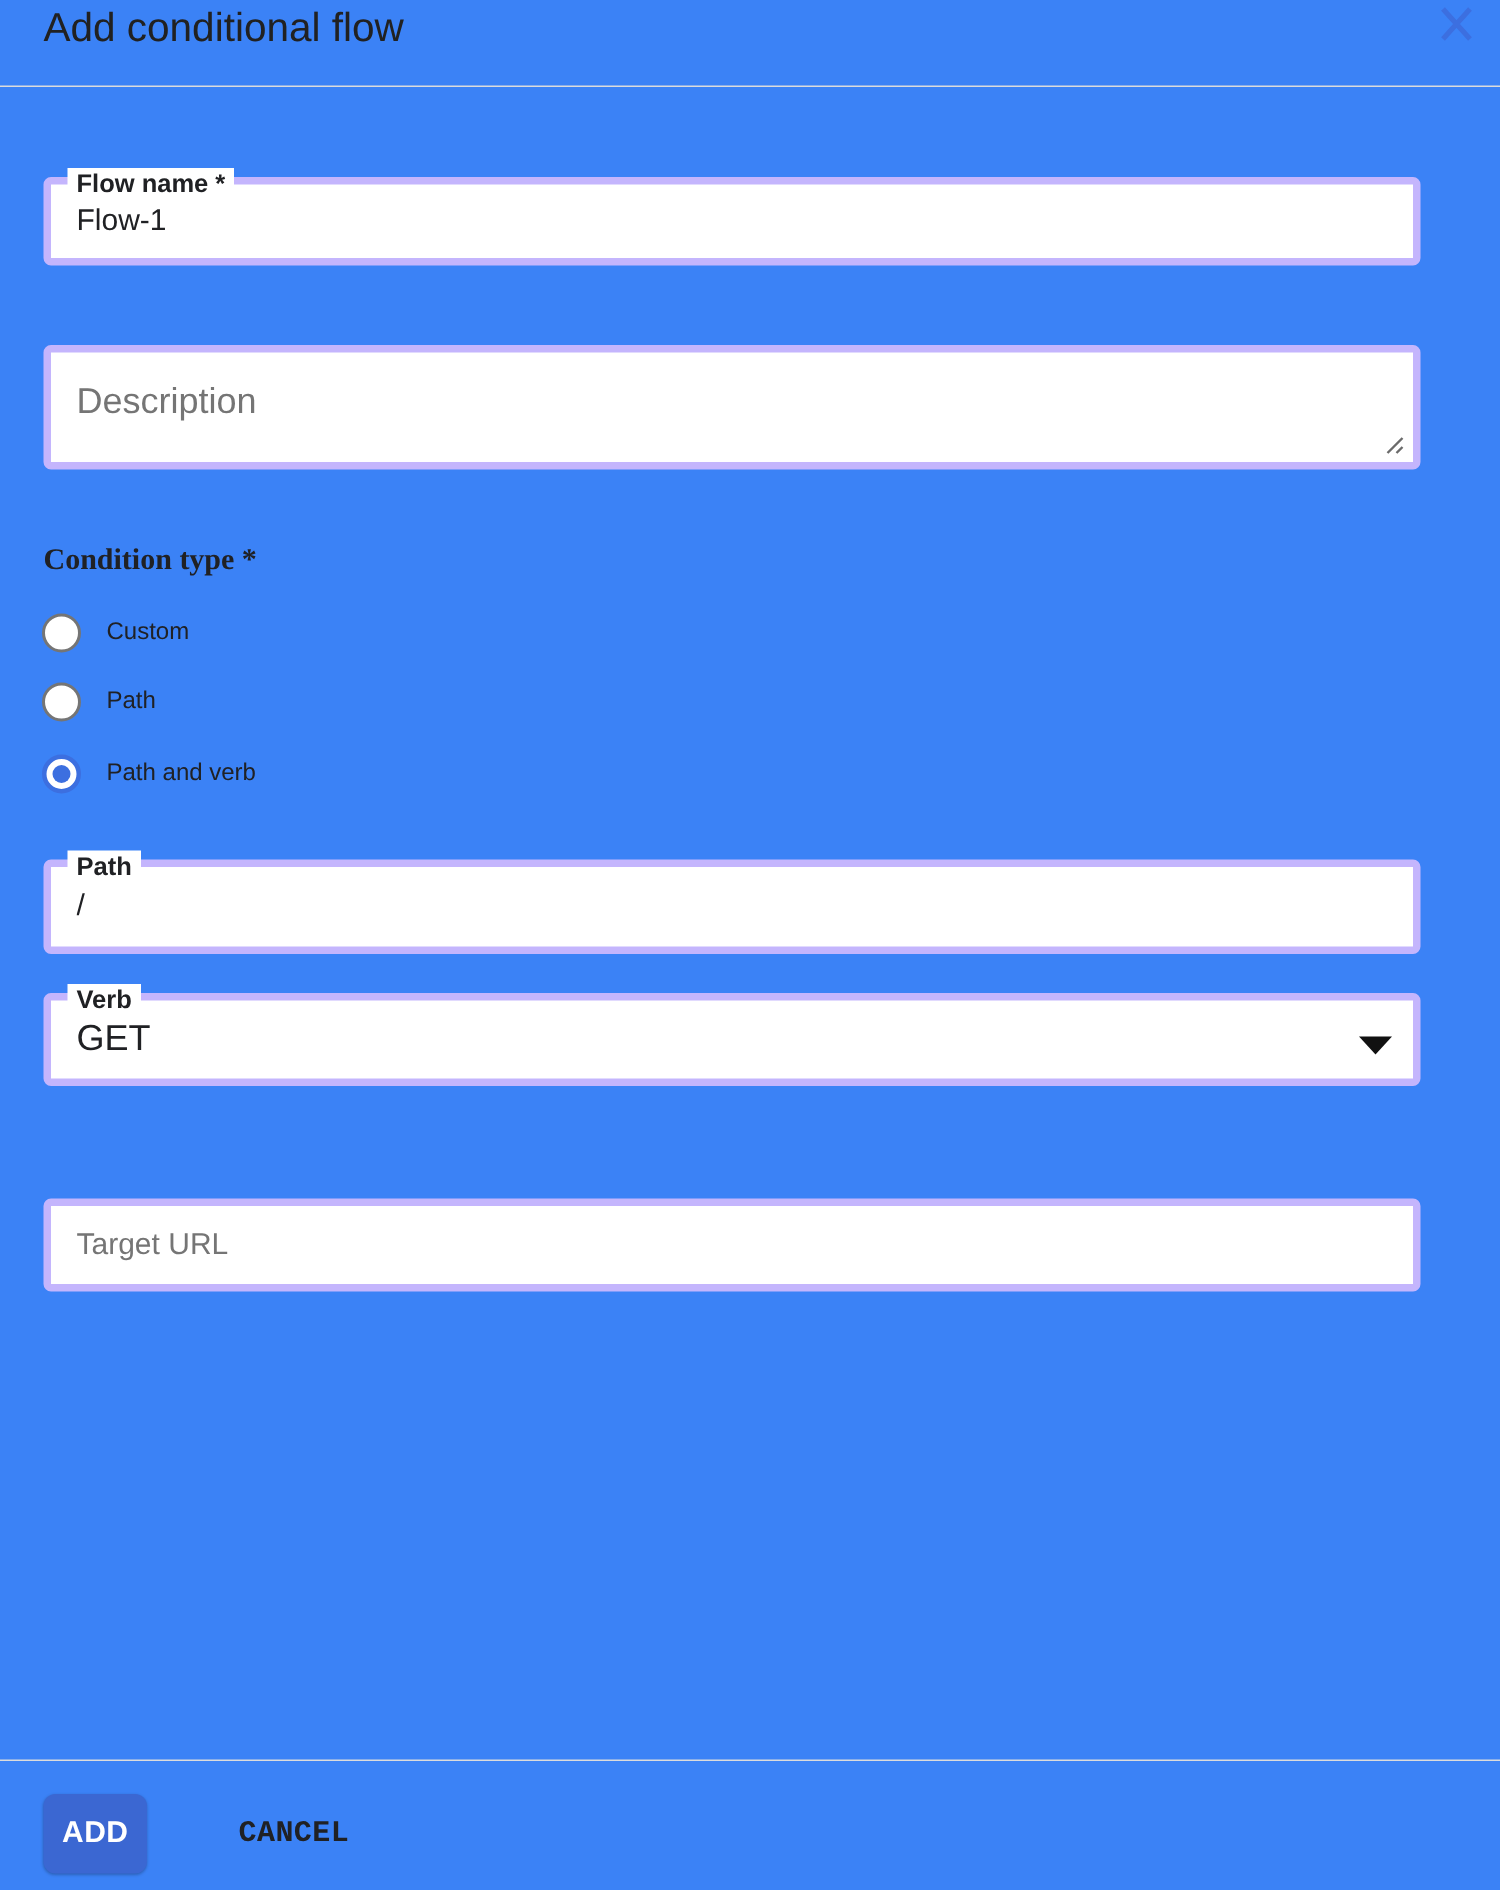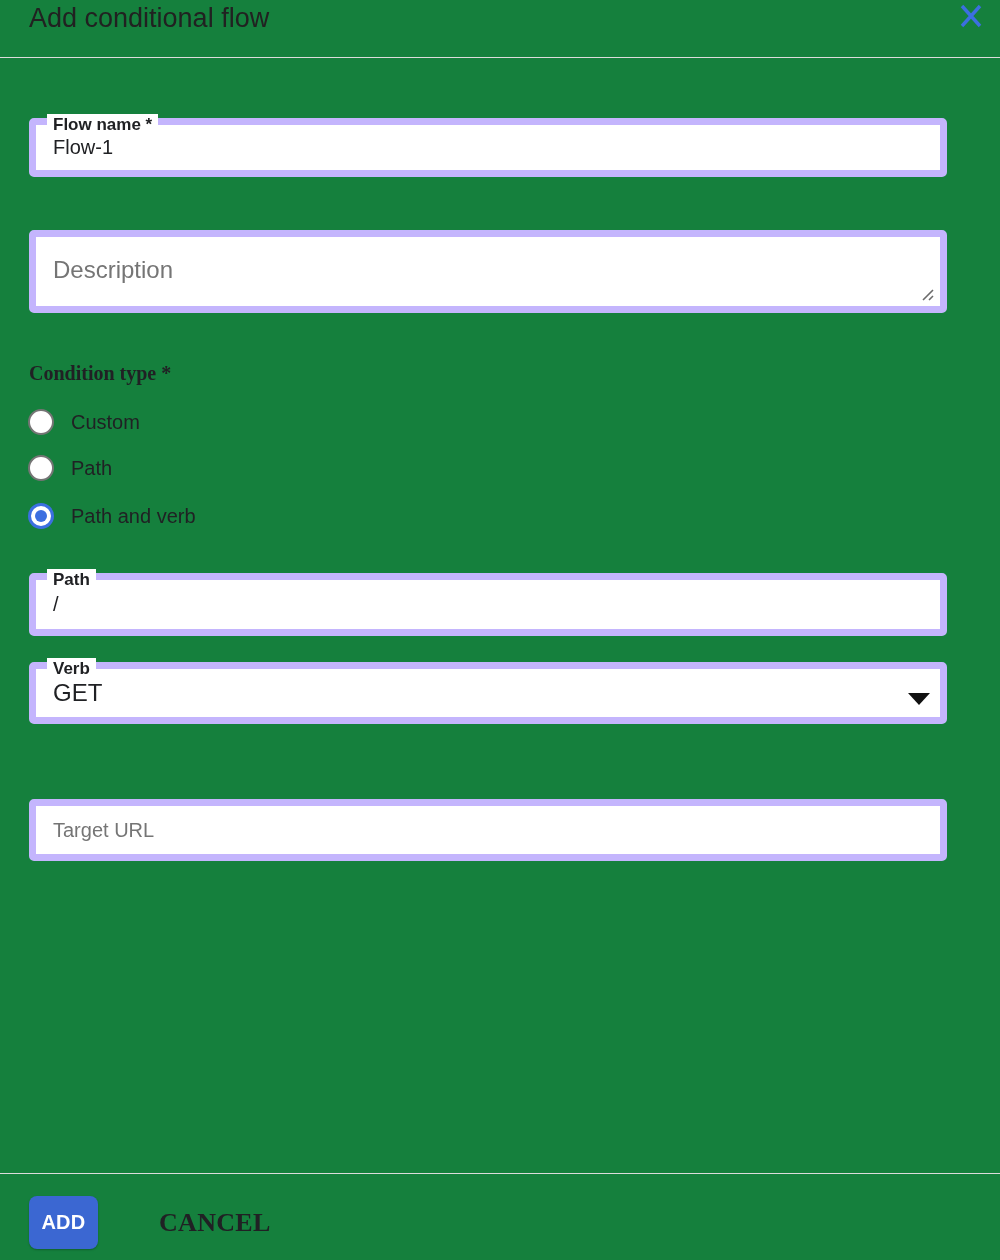--- a/index.html
+++ b/index.html
@@ -2,40 +2,40 @@
 <html><head>
 <meta charset="utf-8">
 <style>
   html, body { margin: 0; padding: 0; background: #ffffff; }
   body {
     width: 1000px; height: 1260px;
     font-family: "Liberation Sans", sans-serif;
     color: #202124;
     overflow: hidden;
   }
-  .dialog { position: relative; width: 1000px; height: 1260px; background: #15803d; }
+  .dialog { position: relative; width: 1000px; height: 1260px; background: #3b82f6; }
 
   
   .dialog-title {
     position: absolute; left: 29px; top: 2px;
     font-size: 27px; font-weight: 400; color: #212121; line-height: 32px;
   }
   .close-btn {
     position: absolute; left: 955px; top: 2px; width: 32px; height: 32px;
     display: flex; align-items: center; justify-content: center; cursor: pointer;
   }
   .header-divider {
     position: absolute; left: 0; top: 57px; width: 1000px; height: 1px;
     background: #dcdcdc;
   }
 
   
   .field {
     position: absolute; left: 29px; width: 918px;
-    border: 7px solid #c4b5fd; border-radius: 5px; background: #fff;
+    border: 5px solid #c4b5fd; border-radius: 5px; background: #fff;
     box-sizing: border-box;
   }
   .float-label {
     position: absolute; top: -11px; left: 11px;
     background: #fff; padding: 0 6px;
     font-size: 17px; font-weight: 700; color: #202124; line-height: 21px;
     white-space: nowrap;
   }
   .field input {
     width: 100%; height: 100%; border: none; outline: none; background: transparent;
@@ -84,39 +84,39 @@
   .radio-row-2 { top: 502px; }
   .radio-circle {
     width: 26px; height: 26px; border-radius: 50%;
     border: 2px solid #757575; box-sizing: border-box;
     display: flex; align-items: center; justify-content: center;
     background: #fff; flex: 0 0 auto;
   }
   .radio-row.selected .radio-circle { border: 3px solid #3c6fe0; }
   .radio-dot { width: 12px; height: 12px; border-radius: 50%; background: transparent; }
   .radio-row.selected .radio-dot { background: #3c6fe0; }
-  .radio-label { font-size: 20px; color: #202124; line-height: 26px; }
+  .radio-label { font-size: 16px; color: #202124; line-height: 26px; }
 
   
   .footer-divider {
     position: absolute; left: 0; top: 1173px; width: 1000px; height: 1px;
     background: #dcdcdc;
   }
   .add-button {
     position: absolute; left: 29px; top: 1196px; width: 69px; height: 53px;
     background: #3b67d2; color: #ffffff; border: none; border-radius: 8px;
     font-family: "Liberation Sans", sans-serif; font-size: 20px; font-weight: 700;
     letter-spacing: 0.3px; cursor: pointer;
     box-shadow: 0 1px 2px rgba(0,0,0,0.25);
     display: flex; align-items: center; justify-content: center;
   }
   .cancel-button {
     position: absolute; left: 159px; top: 1196px; height: 53px;
     background: transparent; border: none; padding: 0;
-    font-family: Liberation Serif, serif; font-size: 26px; font-weight: 700;
+    font-family: Liberation Mono, monospace; font-size: 20px; font-weight: 700;
     letter-spacing: 0.3px; color: #202124; cursor: pointer;
     display: flex; align-items: center;
   }
 </style>
 </head>
 <body>
 
 <div class="dialog">
 
   <div class="dialog-title">Add conditional flow</div>

